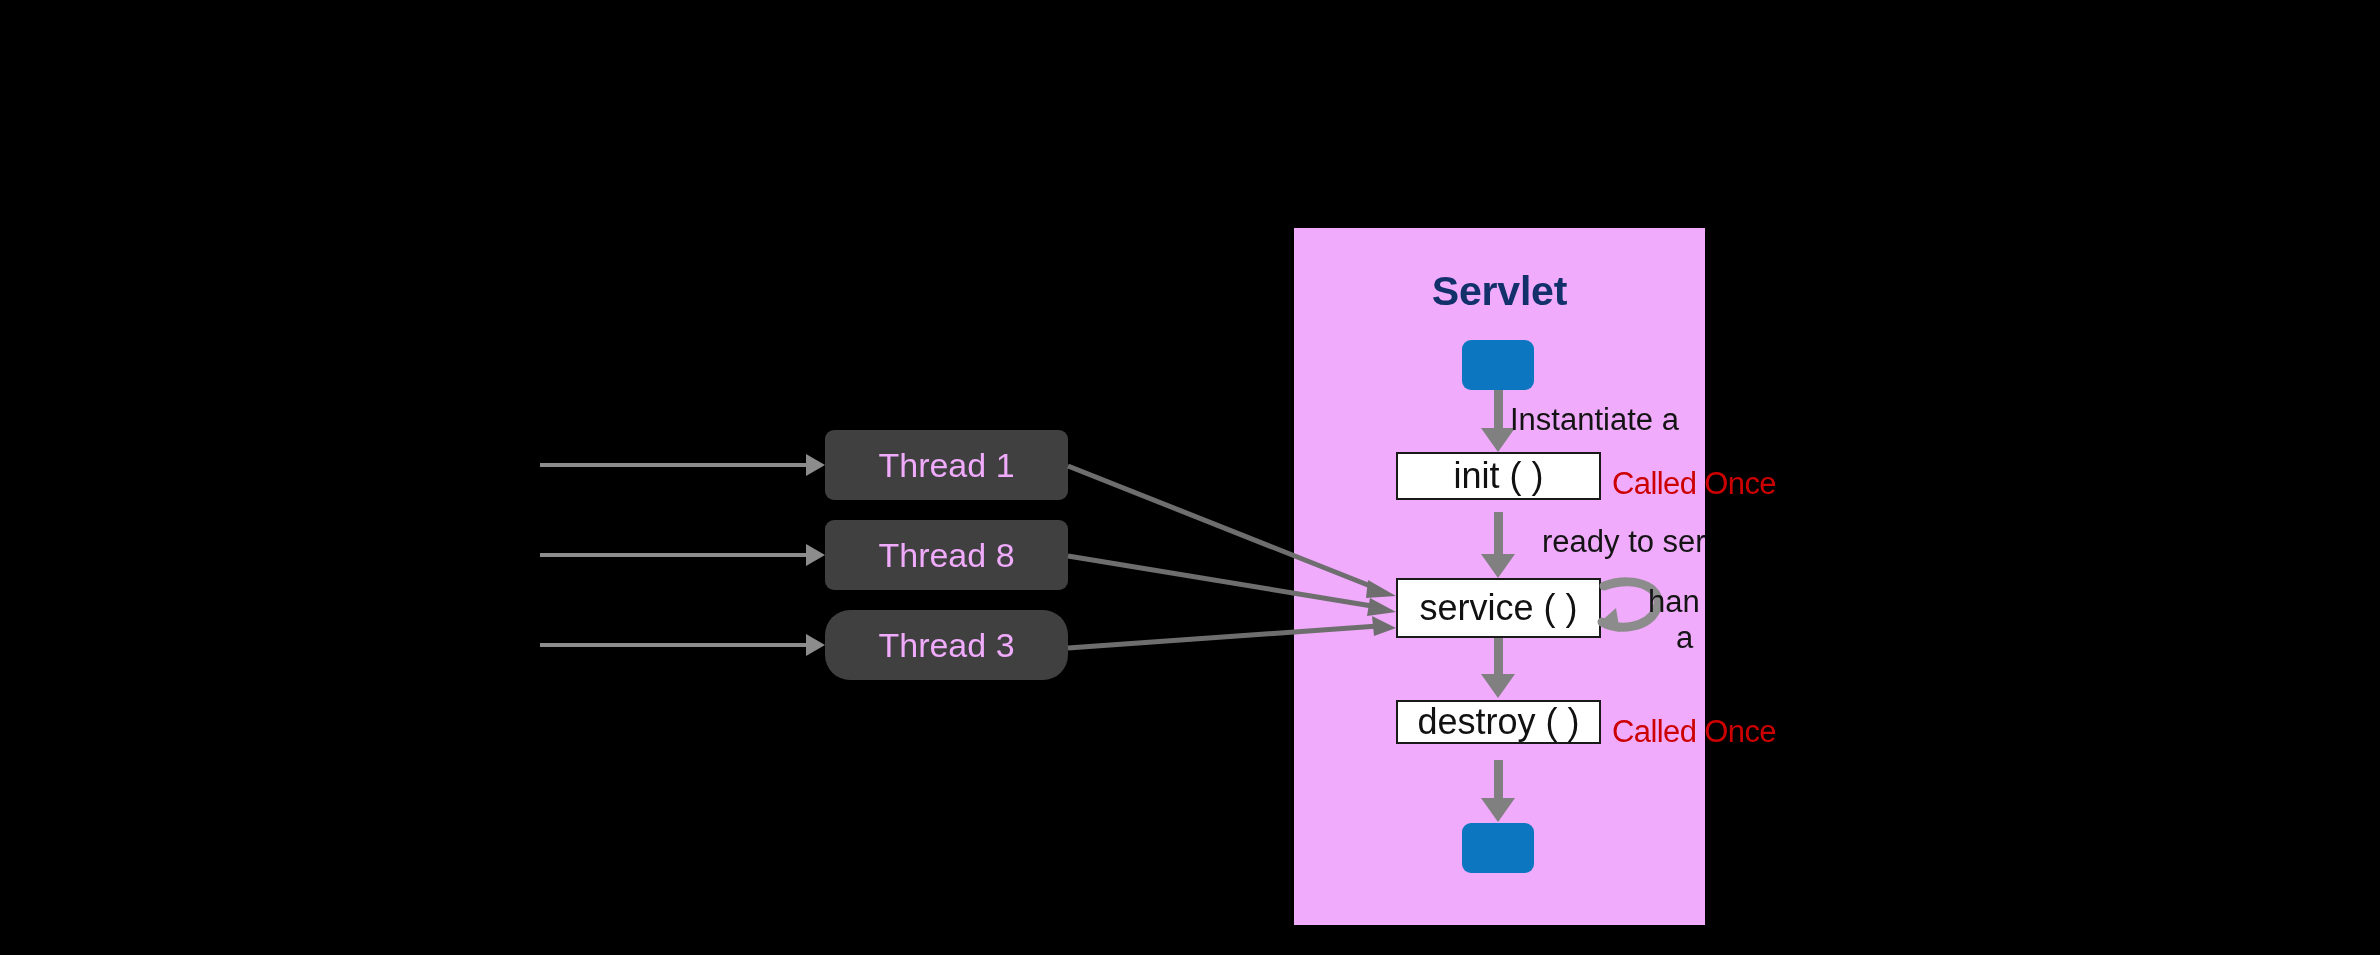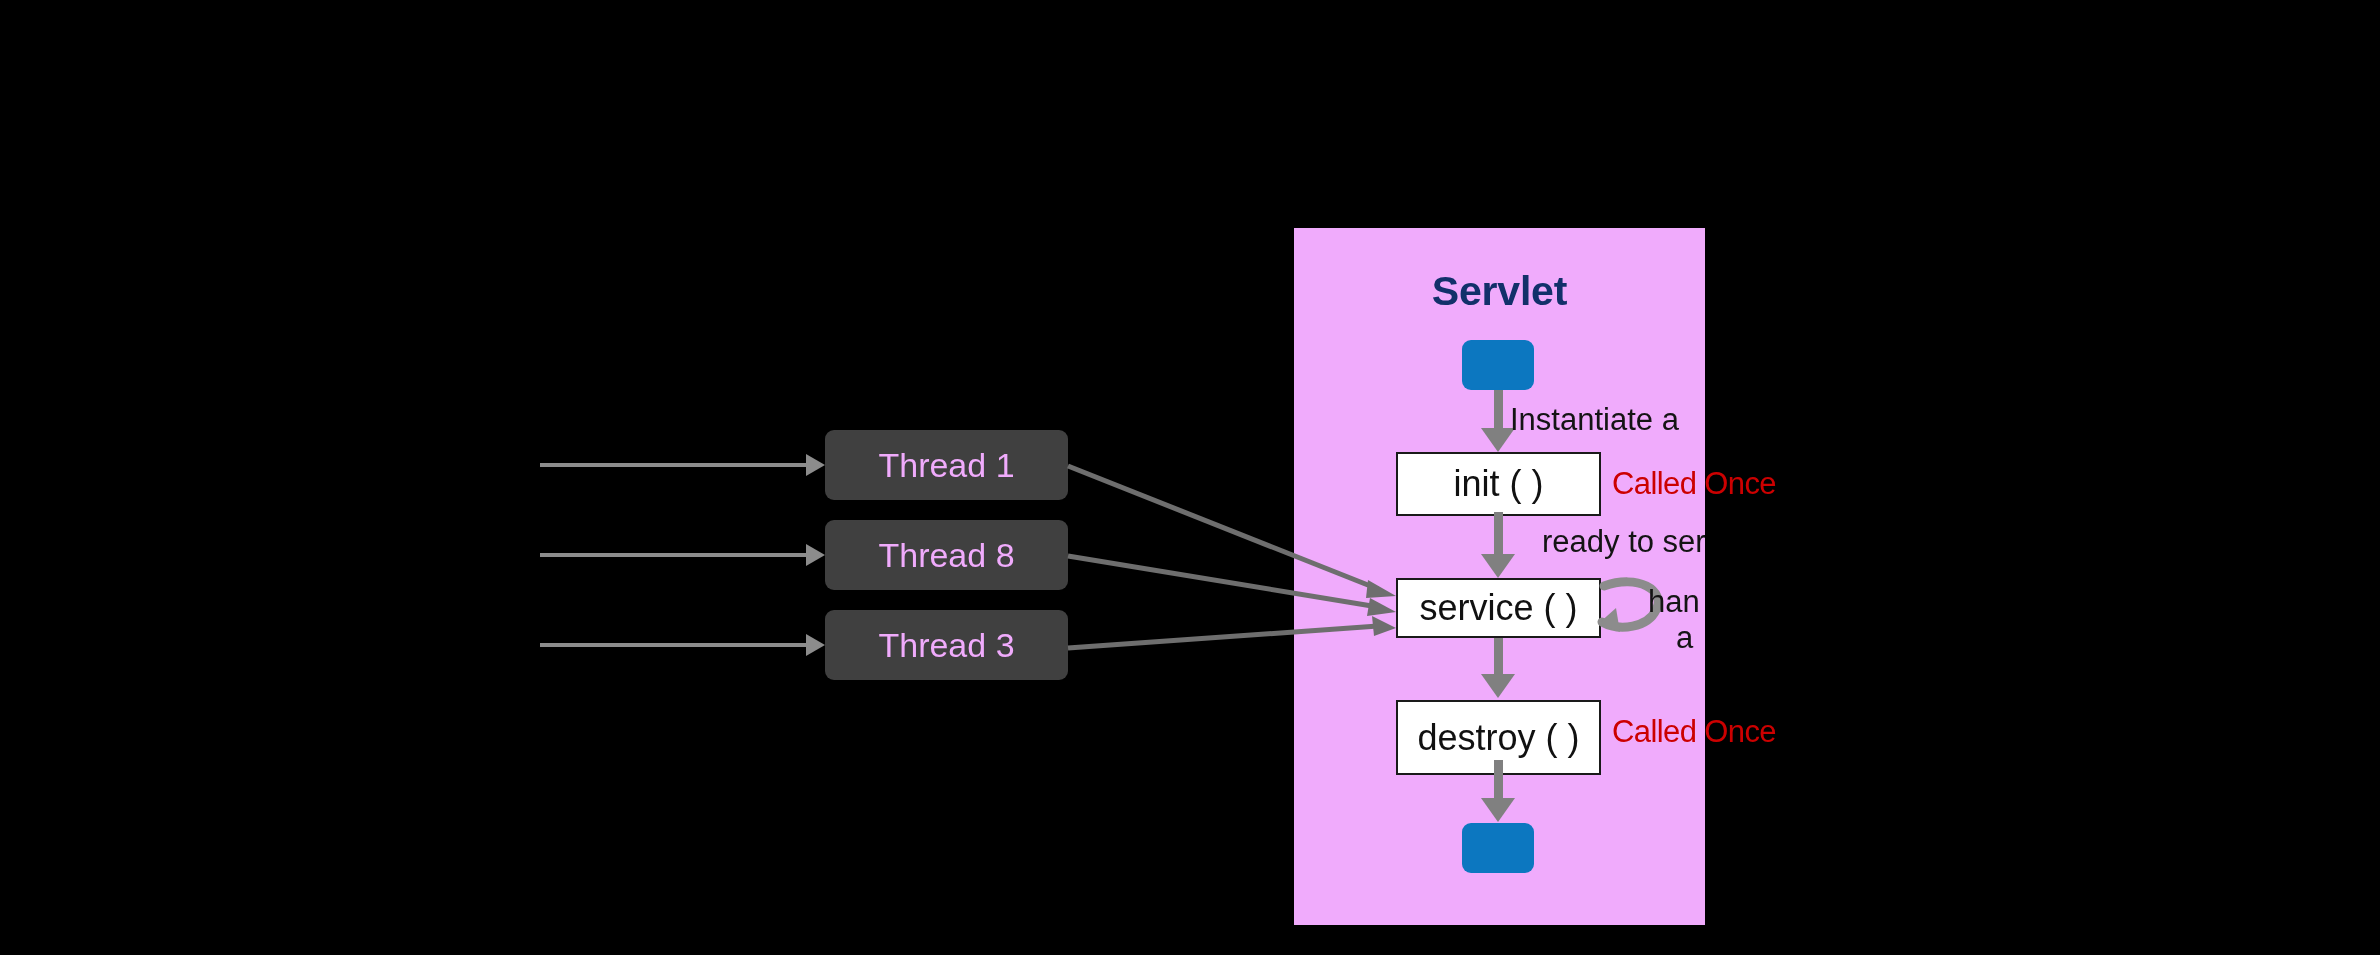--- a/index.html
+++ b/index.html
@@ -147,36 +147,36 @@
 
   <div class="req-arrow" style="left:540px; top:643px; width:272px;"></div>
   <div class="req-head" style="left:806px; top:634px;"></div>
 
   <div class="thread-box" style="left:825px; top:430px;">
     <span>Thread 1</span>
   </div>
   <div class="thread-box" style="left:825px; top:520px;">
     <span>Thread 8</span>
   </div>
-  <div class="thread-box" style="left:825px; top:610px;">
+  <div class="thread-box" style="left:825px; top:610px;border-radius:25px;">
     <span>Thread 3</span>
   </div>
 
   <div class="servlet-panel">
 
     <div class="panel-title">Servlet</div>
 
     <div class="blue-node" style="left:168px; top:112px; width:72px; height:50px;"></div>
 
     <div class="vline" style="left:200px; top:162px; height:42px;"></div>
     <div class="vhead" style="left:187px; top:200px;"></div>
 
     <div class="flow-label" style="left:216px; top:176px;">Instantiate a</div>
 
-    <div class="lc-box" style="left:102px; top:224px; width:205px; height:64px;">
+    <div class="lc-box" style="left:102px; top:224px; width:205px; height:48px;">
       <span>init ( )</span>
     </div>
 
     <div class="vline" style="left:200px; top:284px; height:44px;"></div>
     <div class="vhead" style="left:187px; top:326px;"></div>
 
     <div class="flow-label" style="left:216px; top:298px;margin-left:32px;">ready to ser</div>
 
     <div class="lc-box" style="left:102px; top:350px; width:205px; height:60px;">
       <span>service ( )</span>
@@ -186,21 +186,21 @@
       <path d="M 10 16 C 44 4 72 20 62 40 C 54 57 26 62 8 52" fill="none" stroke="#8c8c8c" stroke-width="9" stroke-linecap="round"></path>
       <path d="M 22 38 L 4 54 L 26 62 Z" fill="#8c8c8c"></path>
     </svg>
 
     <div class="flow-label" style="left:354px; top:358px;">han</div>
     <div class="flow-label" style="left:382px; top:394px;">a</div>
 
     <div class="vline" style="left:200px; top:410px; height:38px;"></div>
     <div class="vhead" style="left:187px; top:446px;"></div>
 
-    <div class="lc-box" style="left:102px; top:472px; width:205px; height:75px;">
+    <div class="lc-box" style="left:102px; top:472px; width:205px; height:44px;">
       <span>destroy ( )</span>
     </div>
 
     <div class="vline" style="left:200px; top:532px; height:40px;"></div>
     <div class="vhead" style="left:187px; top:570px;"></div>
 
     <div class="blue-node" style="left:168px; top:595px; width:72px; height:50px;"></div>
 
   </div>
 

